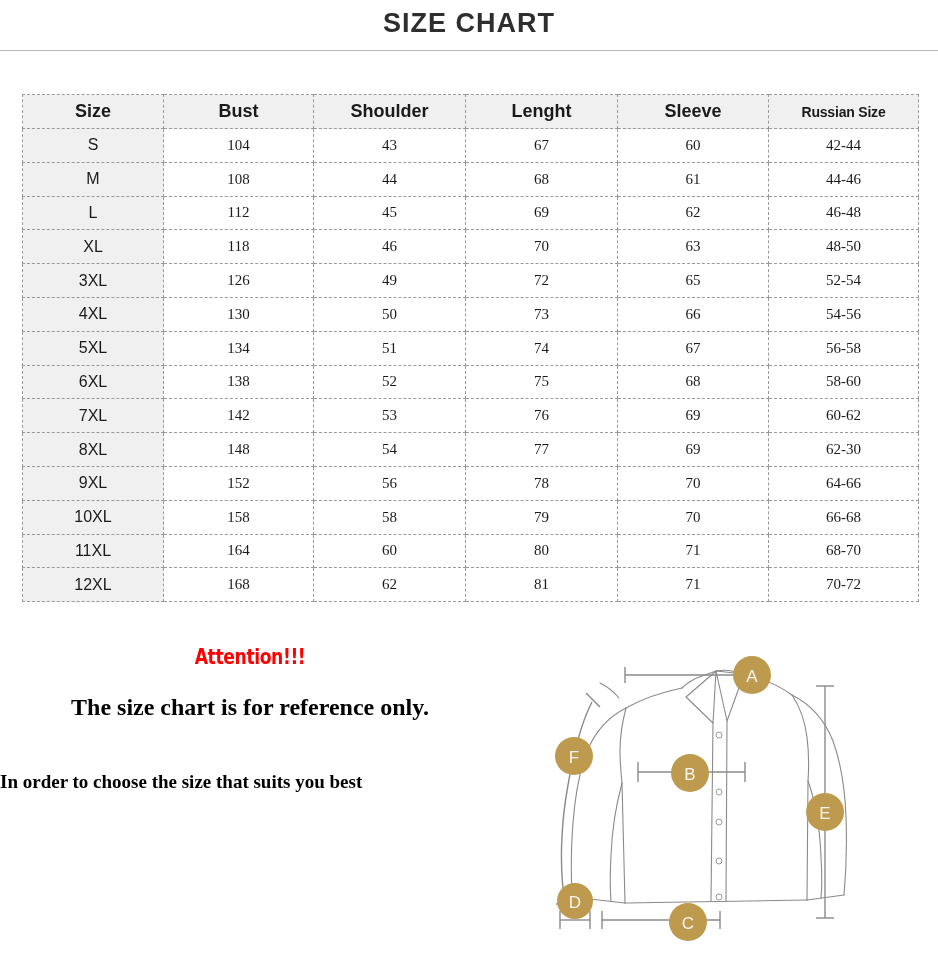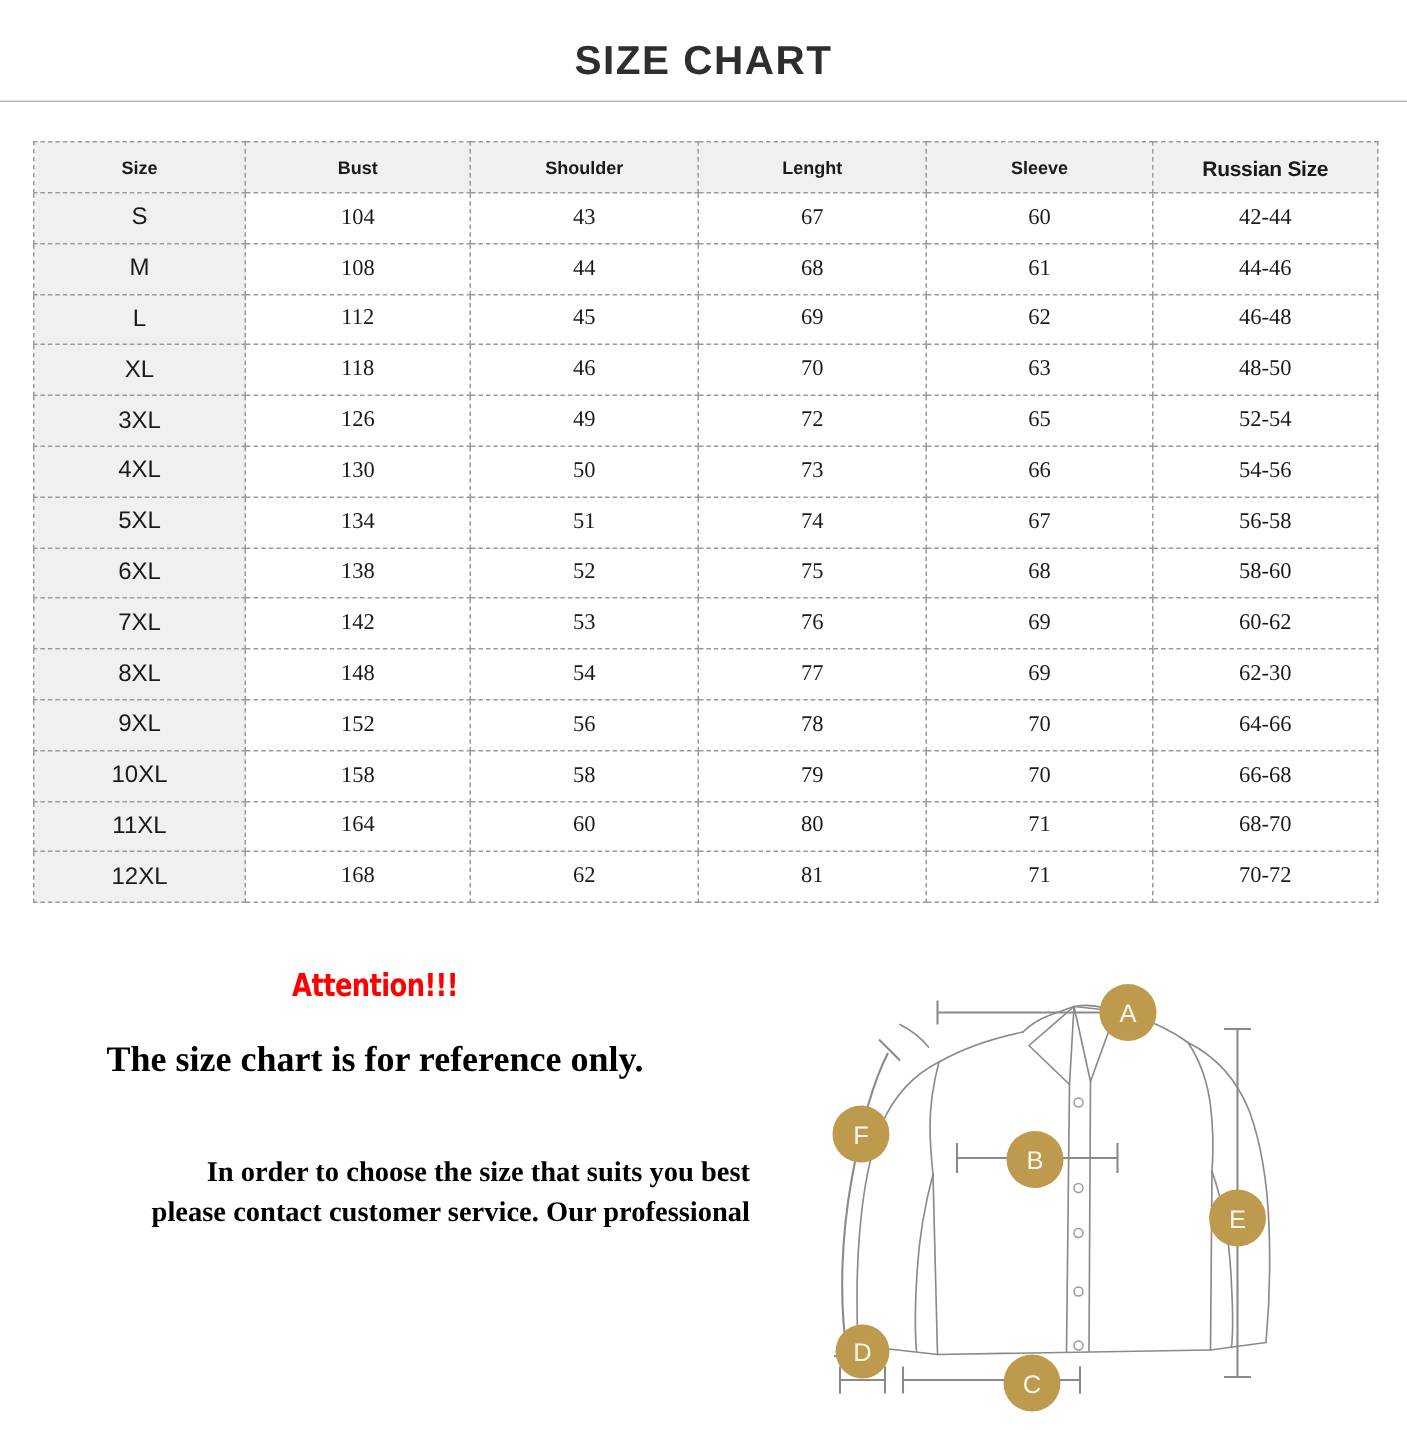--- a/index.html
+++ b/index.html
@@ -12,21 +12,21 @@
     height: 953px;
     position: relative;
     font-family: "Liberation Sans", sans-serif;
     overflow: hidden;
   }
 
   
   .title-bar {
     position: absolute;
     left: 0;
-    top: 17px;
+    top: 0;
     width: 938px;
     height: 51px;
     border-bottom: 1px solid #b8b8b8;
     box-sizing: border-box;
   }
   .title-text {
     position: absolute;
     left: 0;
     top: 8px;
     width: 938px;
@@ -62,21 +62,21 @@
     border: 1px dashed #9a9a9a;
     text-align: center;
     padding: 0;
     height: 32.8px;
     vertical-align: middle;
     color: #1a1a1a;
   }
   table.size-table thead th {
     background: #f0f0f0;
     font-family: "Liberation Sans", sans-serif;
-    font-size: 12px;
+    font-size: 18px;
     font-weight: bold;
     height: 33px;
   }
   table.size-table thead th.russian-head {
     font-size: 14px;
     letter-spacing: -0.2px;
   }
   table.size-table td.size-cell {
     background: #f0f0f0;
     font-family: "Liberation Sans", sans-serif;
@@ -113,21 +113,21 @@
     width: 500px;
     text-align: center;
     font-family: "Liberation Serif", serif;
     font-size: 24px;
     font-weight: bold;
     color: #000000;
   }
   .notice-para {
     margin-top: 48px;
     width: 500px;
-    text-align: right;
+    text-align: left;
     font-family: "Liberation Serif", serif;
     font-size: 19px;
     font-weight: bold;
     color: #000000;
     line-height: 1.42;
   }
 
   
   .diagram {
     position: absolute;
@@ -287,21 +287,20 @@
       </tr>
     </tbody>
   </table>
 </div>
 
 <div class="notice">
   <div class="attention">Attention!!!</div>
   <div class="notice-line1">The size chart is for reference only.</div>
   <div class="notice-para">
     <div>In order to choose the size that suits you best</div>
-    <div>please contact customer service. Our professional</div>
   </div>
 </div>
 
 <div class="diagram">
   <svg width="408" height="308" viewBox="0 0 408 308" xmlns="http://www.w3.org/2000/svg">
     <g fill="none" stroke="#8a8a8a" stroke-width="1.1" stroke-linecap="round" stroke-linejoin="round">
 
       <path d="M152 43 C158 37 166 33 172 31 L186 26"></path>
       <path d="M186 26 L183 78 L156 52 Z"></path>
       <path d="M186 26 L214 29 L197 76 Z"></path>

